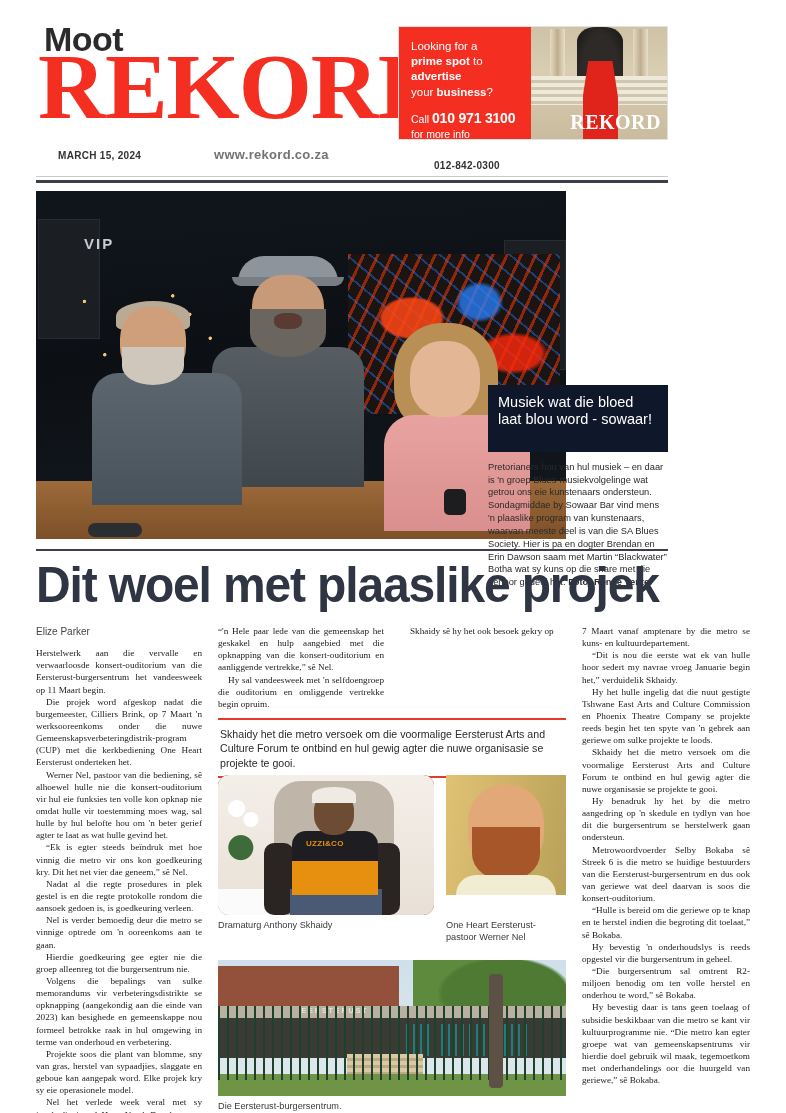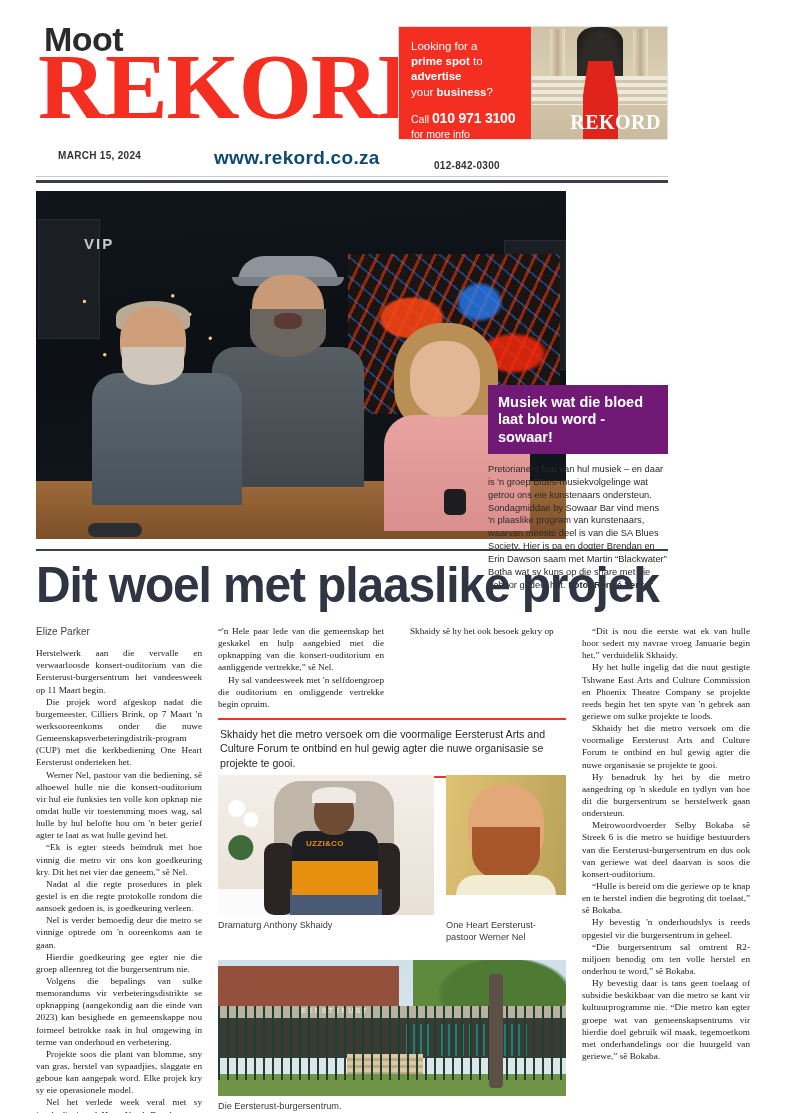--- a/index.html
+++ b/index.html
@@ -64,21 +64,21 @@
   .ad-rekord {
     position:absolute; right:6px; bottom:5px;
     font-family:"Liberation Serif", serif;
     font-size:20px; font-weight:700; color:#fff; letter-spacing:0.5px;
   }
   .info-bar {
     position:relative; height:20px; margin-top:2px;
     font-size:10px; color:#333; letter-spacing:0.3px;
   }
   .info-date { position:absolute; left:22px; top:0; font-weight:600; }
-  .info-url { position:absolute; left:178px; top:-3px; font-size:19px; font-weight:600; color:#0c4a6e;text-align:right; }
+  .info-url { position:absolute; left:178px; top:-3px; font-size:13px; font-weight:600; color:#737373;text-align:right; }
   .info-tel { position:absolute; left:398px; top:0; font-weight:600;margin-top:10px; }
   .rule-thin { border-top:1px solid #c9c9c9; margin-top:6px; }
   .rule-thick { border-top:3px solid #3a3f4a; margin-top:3px; }
 
   
   .hero-wrap { position:relative; margin-top:8px; height:348px; }
   .hero-photo {
     position:absolute; left:0; top:0; width:530px; height:348px;
     overflow:hidden; background:#14181e;
   }
@@ -142,23 +142,23 @@
   .p-girl .body { position:absolute; left:4px; top:88px; width:146px; height:116px;
     background:linear-gradient(#e8a3a0,#d98f8d); border-radius:30px 30px 0 0; }
   .p-girl .watch { position:absolute; left:64px; top:162px; width:22px; height:26px;
     background:#1d1d1f; border-radius:5px; }
   .sunglasses { position:absolute; left:52px; bottom:2px; width:54px; height:14px;
     background:#2a2d31; border-radius:7px; }
 
   
   .side-col { position:absolute; right:0; top:194px; width:180px; }
   .side-head {
-    background:#701a75; color:#fff;
-    padding:9px 10px 8px 10px;
-    font-size:14.5px; font-weight:700; line-height:1.2;
+    background:#0f172a; color:#fff;
+    padding:9px 10px 23px 10px;
+    font-size:14.5px; font-weight:400; line-height:1.2;
   }
   .side-body {
     margin-top:9px; font-size:9.3px; line-height:1.38; color:#2a2a2a;
     text-align:left;
   }
   .side-body b { font-weight:700; }
 
   
   .head-rule-top { border-top:2px solid #3a3f4a; margin-top:10px; }
   .headline {
@@ -194,21 +194,21 @@
     border-top:2px solid #e8372b; border-bottom:2px solid #e8372b;
     padding:7px 2px 6px 2px;
     font-family:"Liberation Sans", sans-serif;
     font-size:10.6px; line-height:1.36; color:#2a2a2a;
   }
 
   
   .photo-block { position:absolute; left:182px; top:150px; width:348px; }
   .ph-row { display:flex; gap:12px; }
   .ph { position:relative; overflow:hidden; }
-  .ph1 { width:216px; height:140px; background:#7f1d1d; }
+  .ph1 { width:216px; height:140px; background:#7f1d1d;border-radius:11px; }
   .ph2 { width:120px; height:120px; background:#d8c27a; }
   .ph3 { width:348px; height:136px; background:#8ea55e; margin-top:16px; }
   .cap {
     font-family:"Liberation Sans", sans-serif;
     font-size:9.2px; color:#3a3a3a; line-height:1.3; margin-top:5px;
   }
   .cap-row { display:flex; gap:12px; }
   .cap1 { width:216px; } .cap2 { width:120px; }
 
   
@@ -363,20 +363,21 @@
     <div class="col" id="col2">
       <p class="first">“'n Hele paar lede van die gemeenskap het geskakel en hulp aangebied met die opknapping van die konsert-ouditorium en aanliggende vertrekke,” sê Nel.</p>
       <p>Hy sal vandeesweek met 'n selfdoengroep die ouditorium en omliggende vertrekke begin opruim.</p>
     </div>
 
     <div class="col" id="col3">
       <p>Skhaidy sê hy het ook besoek gekry op</p>
     </div>
 
     <div class="col" id="col4">
+      <p class="first">7 Maart vanaf amptenare by die metro se kuns- en kultuurdepartement.</p>
       <p>“Dit is nou die eerste wat ek van hulle hoor sedert my navrae vroeg Januarie begin het,” verduidelik Skhaidy.</p>
       <p>Hy het hulle ingelig dat die nuut gestigte Tshwane East Arts and Culture Commission en Phoenix Theatre Company se projekte reeds begin het ten spyte van 'n gebrek aan geriewe om sulke projekte te loods.</p>
       <p>Skhaidy het die metro versoek om die voormalige Eersterust Arts and Culture Forum te ontbind en hul gewig agter die nuwe organisasie se projekte te gooi.</p>
       <p>Hy benadruk hy het by die metro aangedring op 'n skedule en tydlyn van hoe dit die burgersentrum se herstelwerk gaan ondersteun.</p>
       <p>Metrowoordvoerder Selby Bokaba sê Streek 6 is die metro se huidige bestuurders van die Eersterust-burgersentrum en dus ook van geriewe wat deel daarvan is soos die konsert-ouditorium.</p>
       <p>“Hulle is bereid om die geriewe op te knap en te herstel indien die begroting dit toelaat,” sê Bokaba.</p>
       <p>Hy bevestig 'n onderhoudslys is reeds opgestel vir die burgersentrum in geheel.</p>
       <p>“Die burgersentrum sal omtrent R2-miljoen benodig om ten volle herstel en onderhou te word,” sê Bokaba.</p>
       <p>Hy bevestig daar is tans geen toelaag of subsidie beskikbaar van die metro se kant vir kultuurprogramme nie. “Die metro kan egter groepe wat van gemeenskapsentrums vir hierdie doel gebruik wil maak, tegemoetkom met onderhandelings oor die huurgeld van geriewe,” sê Bokaba.</p>
 

